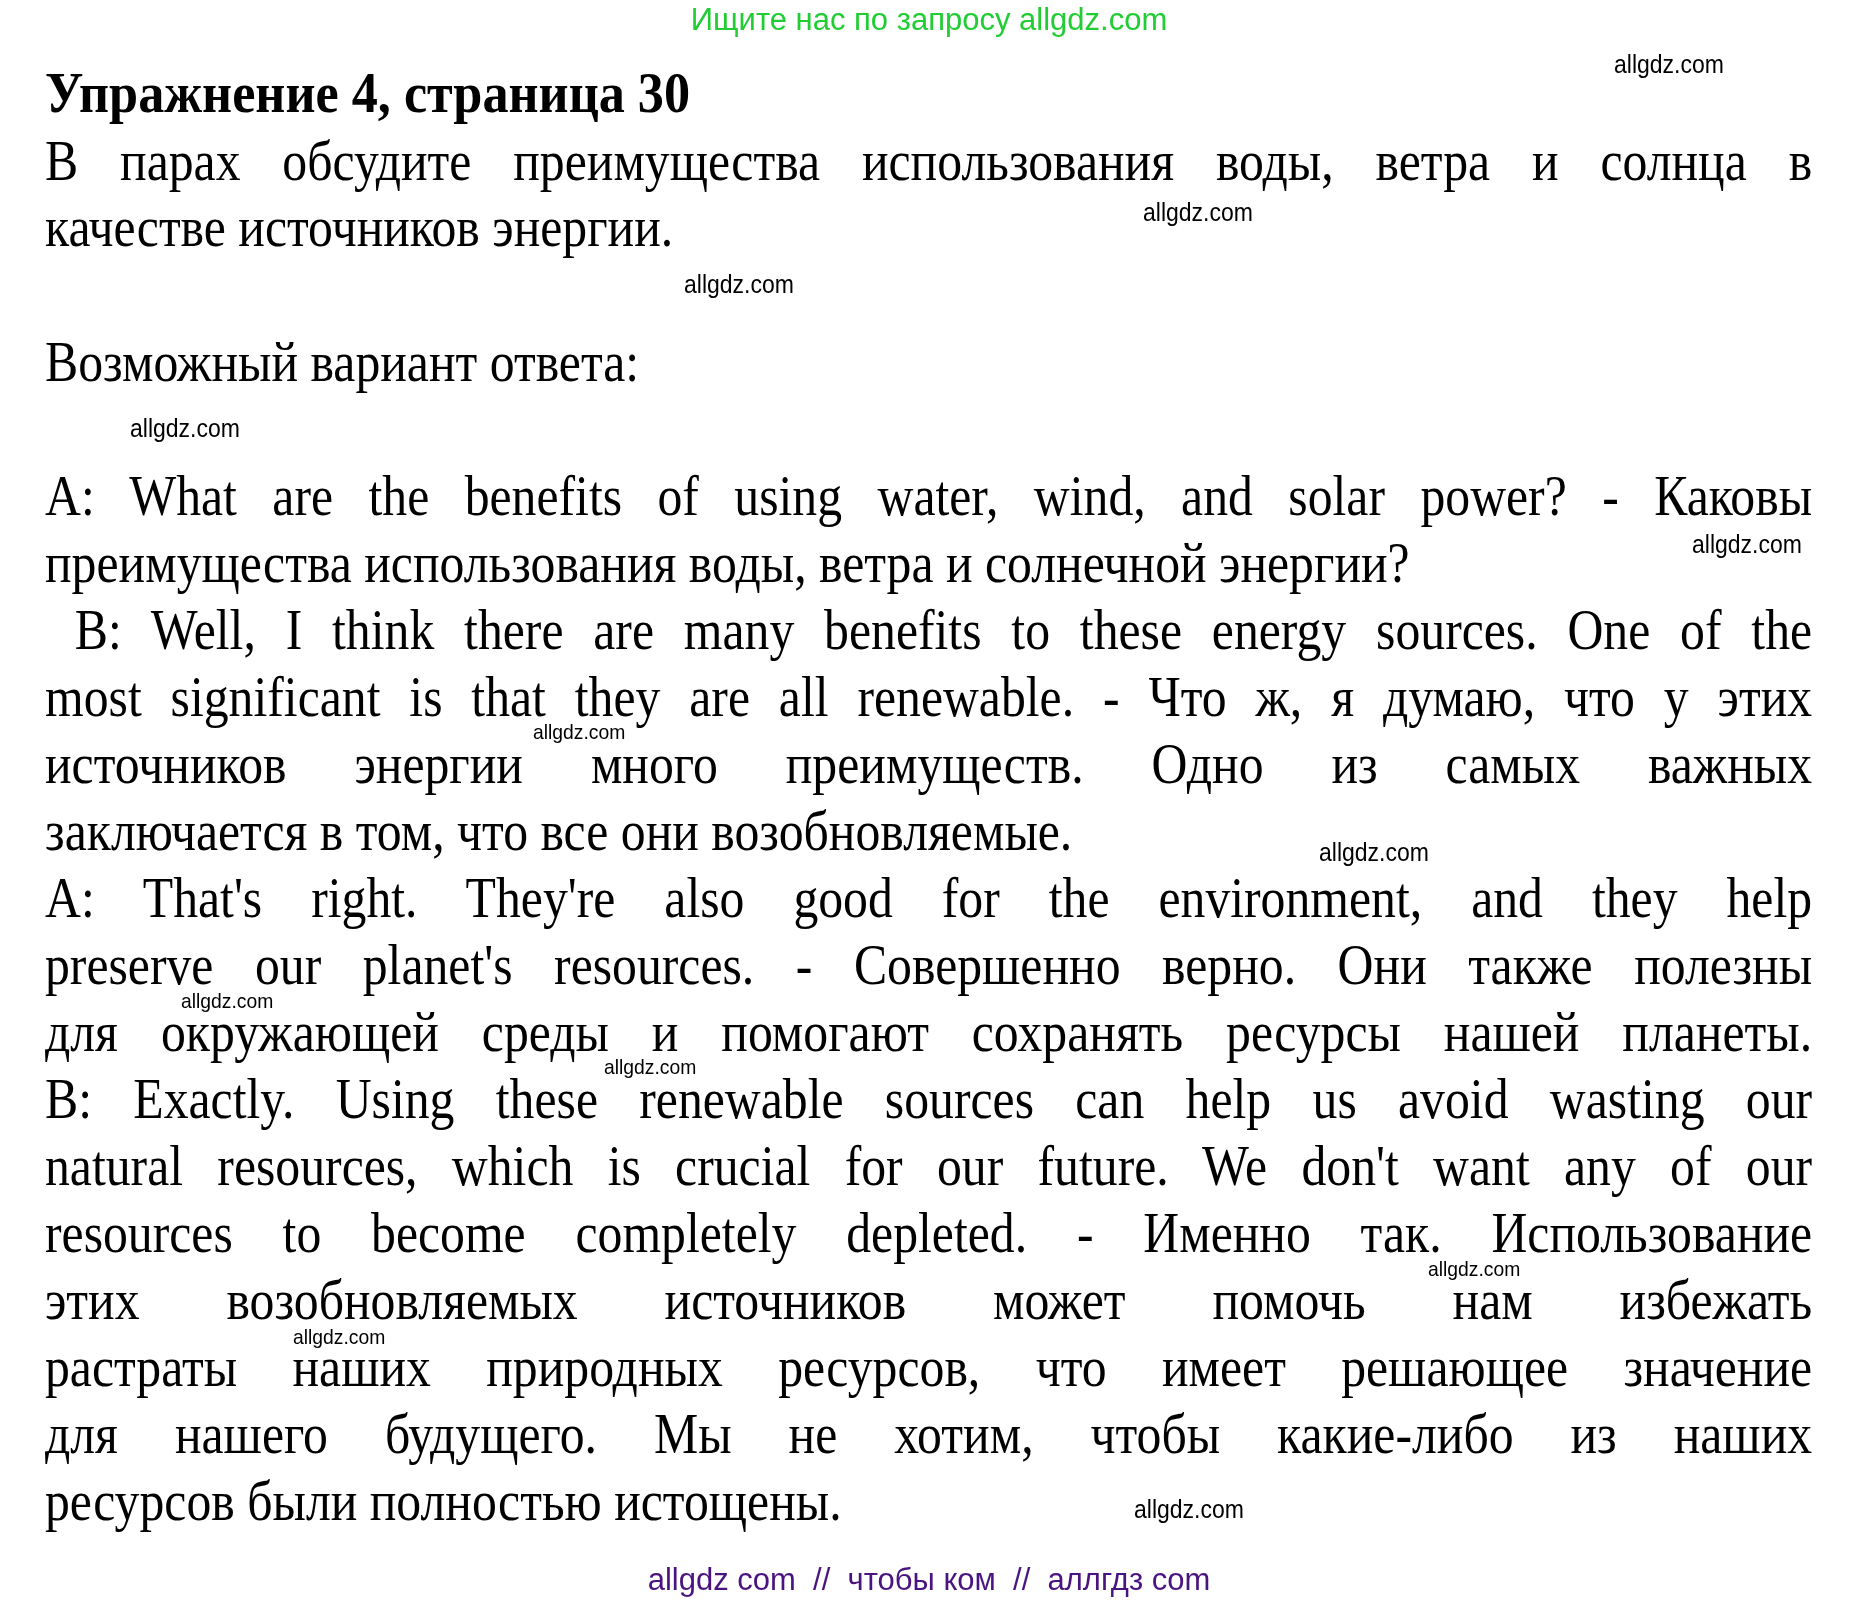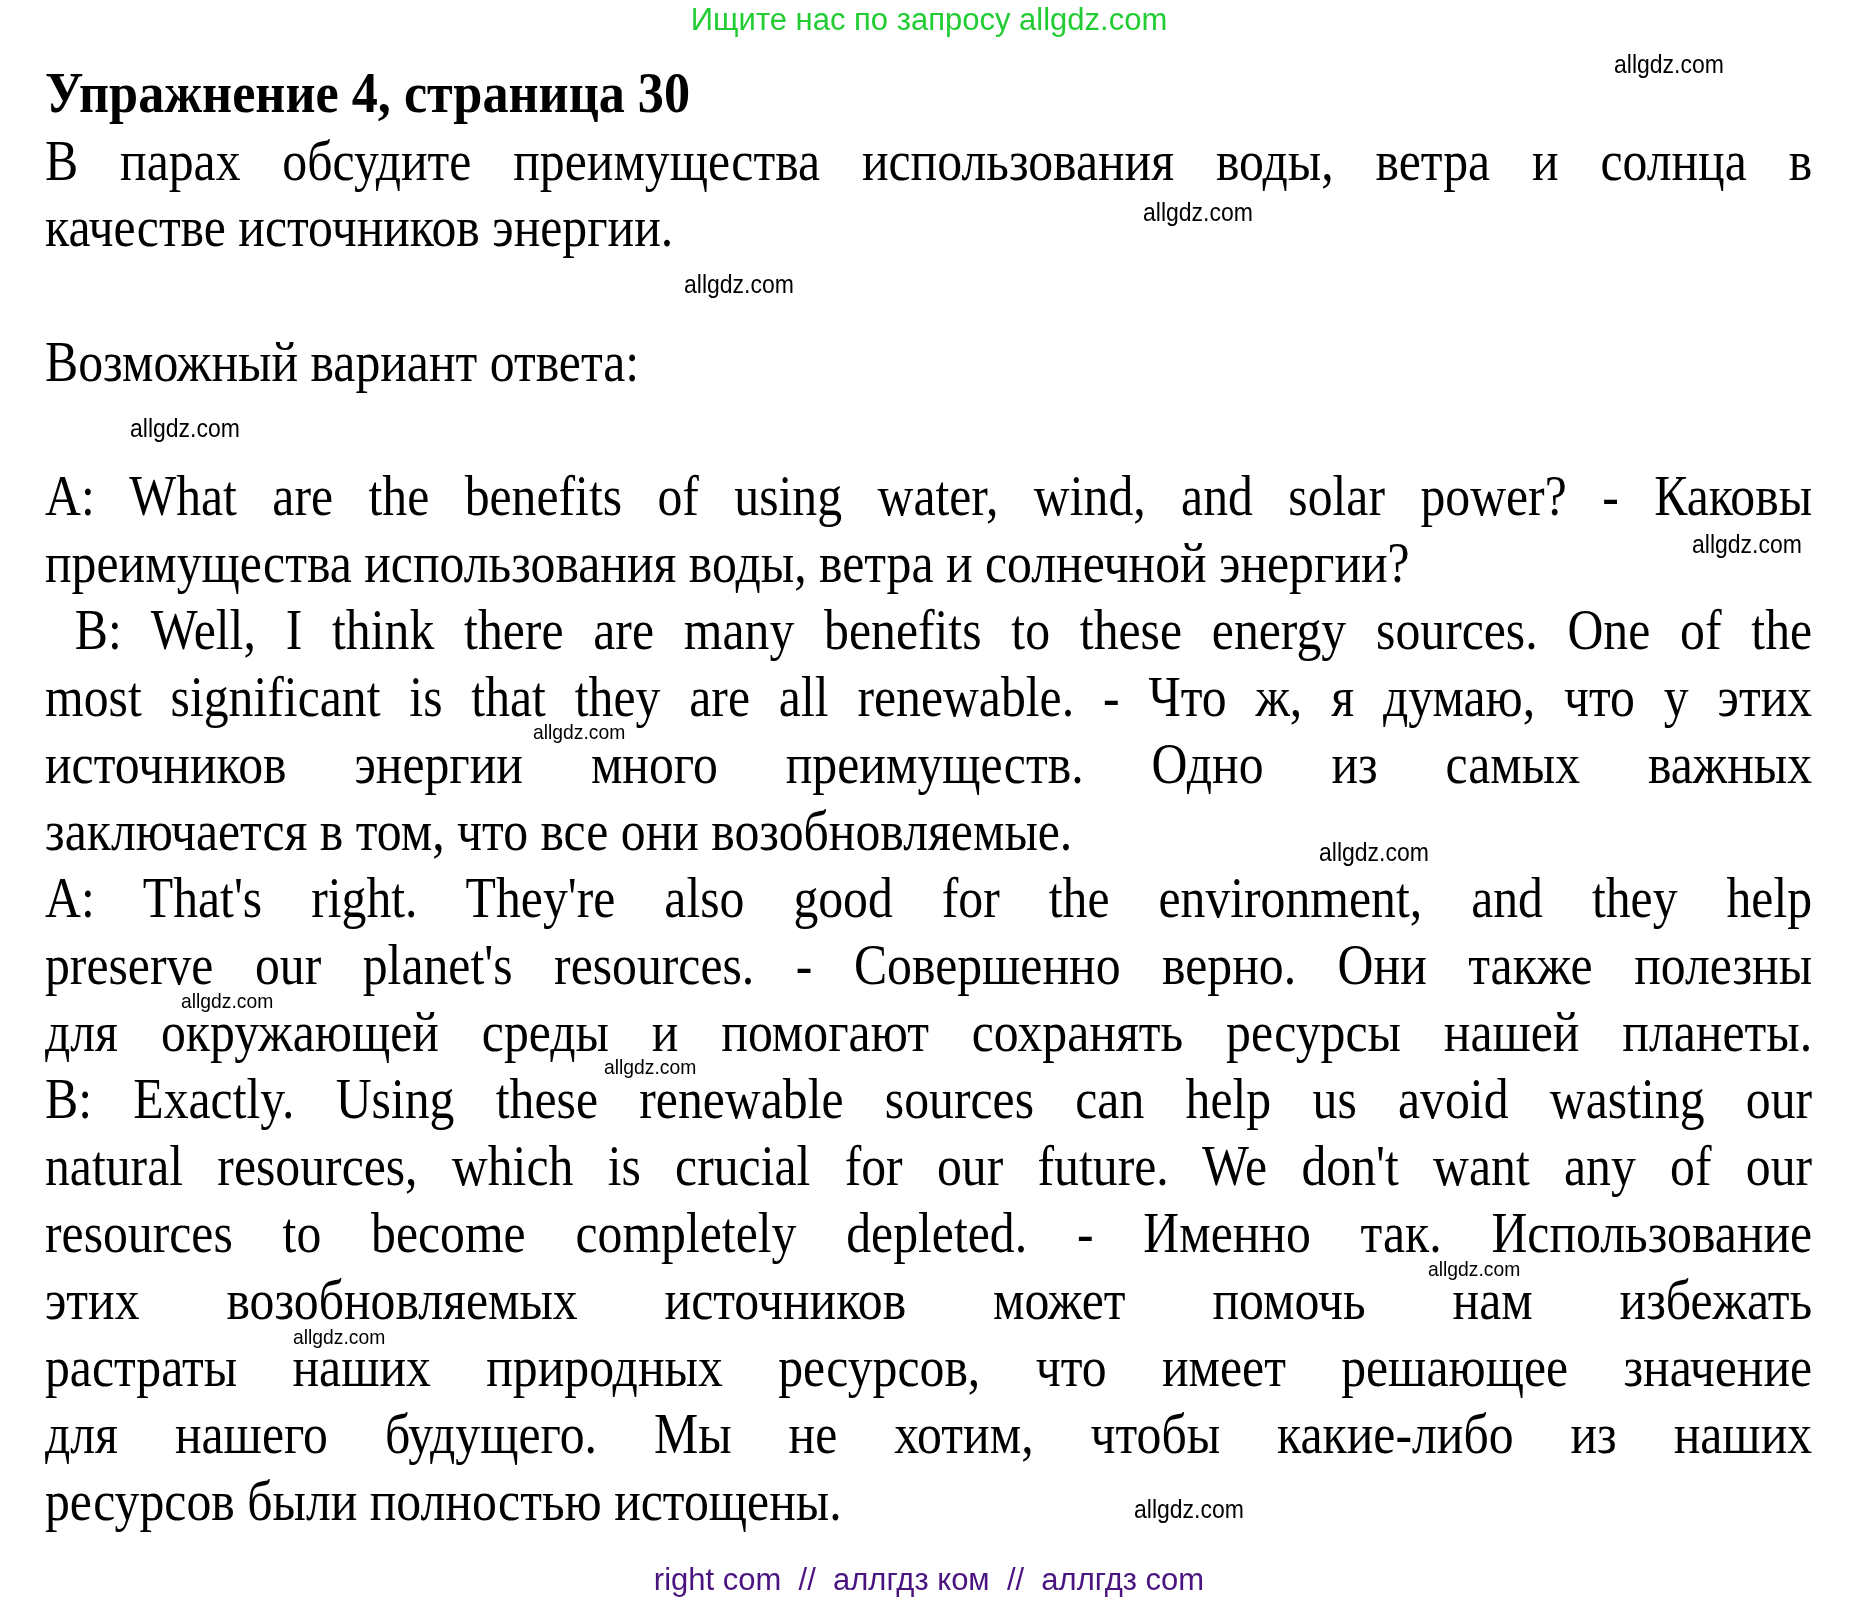--- a/index.html
+++ b/index.html
@@ -64,13 +64,13 @@
 <div class="wm" style="left:130px; top:414px;">allgdz.com</div>
 <div class="wm" style="left:1692px; top:530px;">allgdz.com</div>
 <div class="wm" style="left:533px; top:718px; font-size:21px;">allgdz.com</div>
 <div class="wm" style="left:1319px; top:838px;">allgdz.com</div>
 <div class="wm" style="left:181px; top:987px; font-size:21px;">allgdz.com</div>
 <div class="wm" style="left:604px; top:1053px; font-size:21px;">allgdz.com</div>
 <div class="wm" style="left:1428px; top:1255px; font-size:21px;">allgdz.com</div>
 <div class="wm" style="left:293px; top:1323px; font-size:21px;">allgdz.com</div>
 <div class="wm" style="left:1134px; top:1495px;">allgdz.com</div>
 
-<div class="footer" style="color:#4a1480;">right com  //  аллгдз ком  //  аллгдз com</div>
+<div class="footer" style="color:#4a1480;">allgdz com  //  чтобы ком  //  аллгдз com</div>
 
 </body></html>

